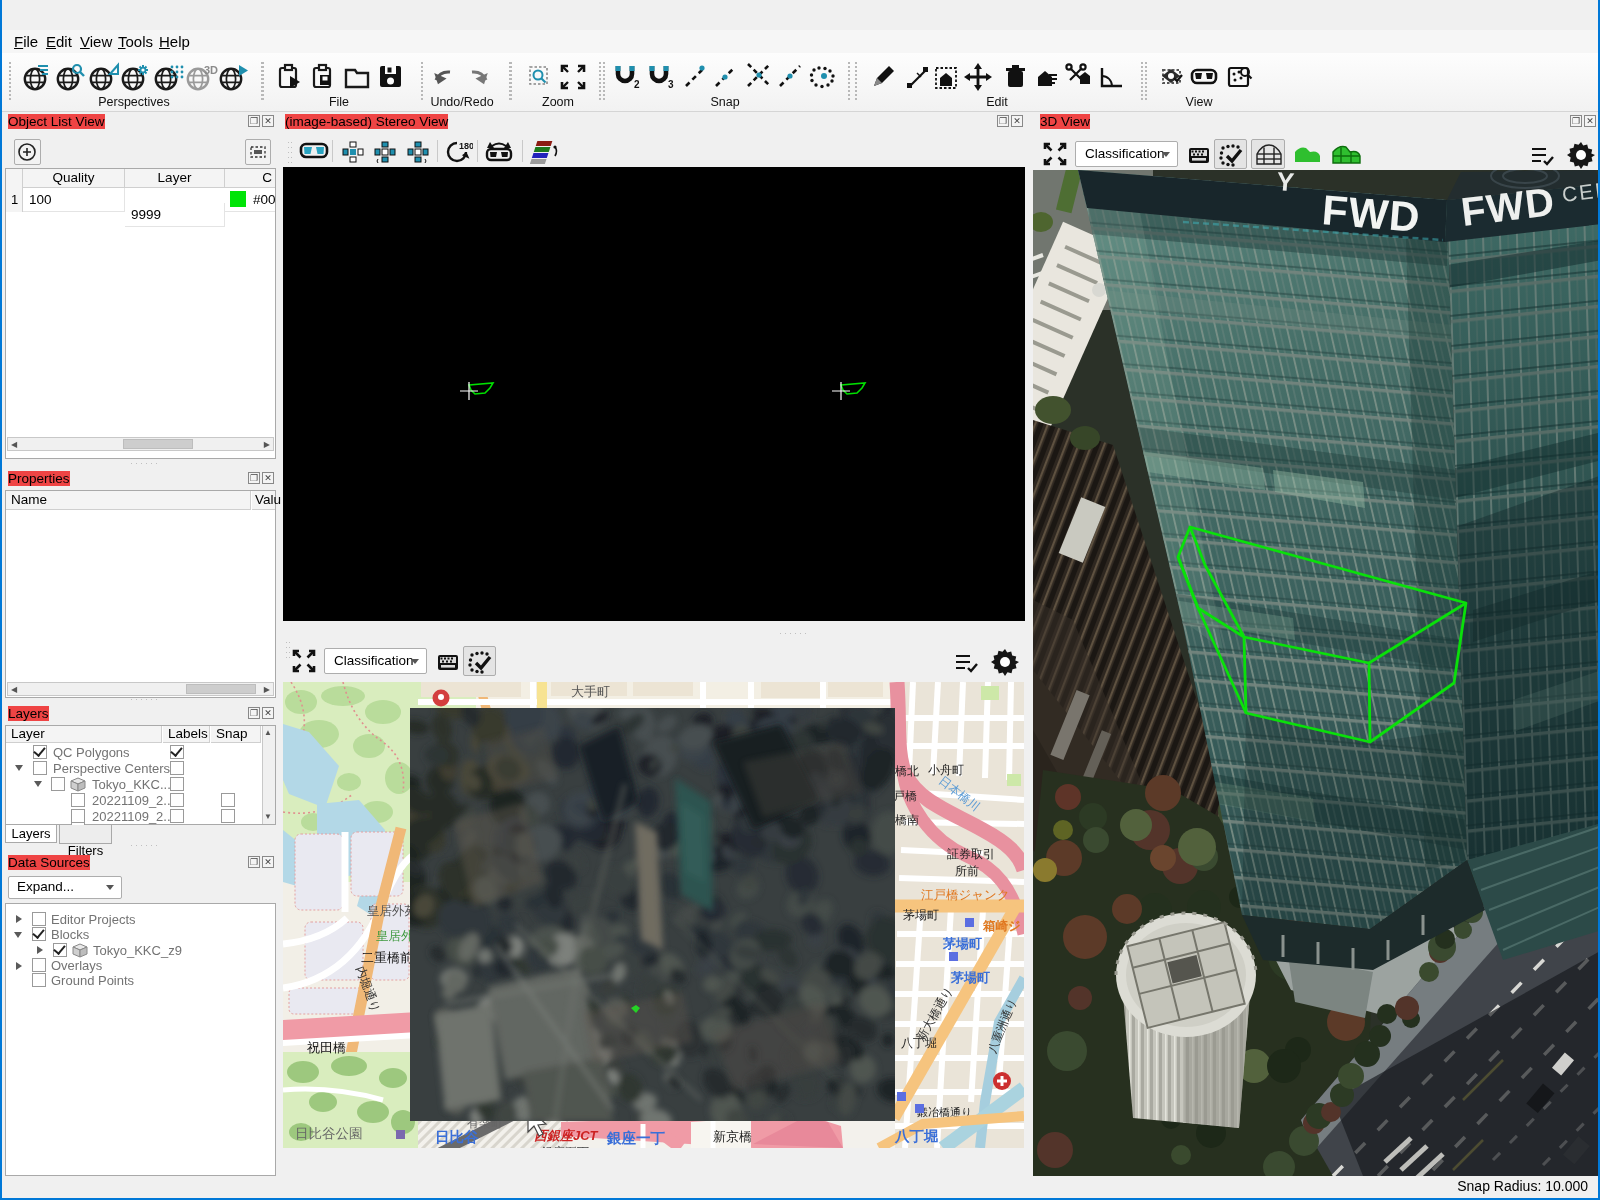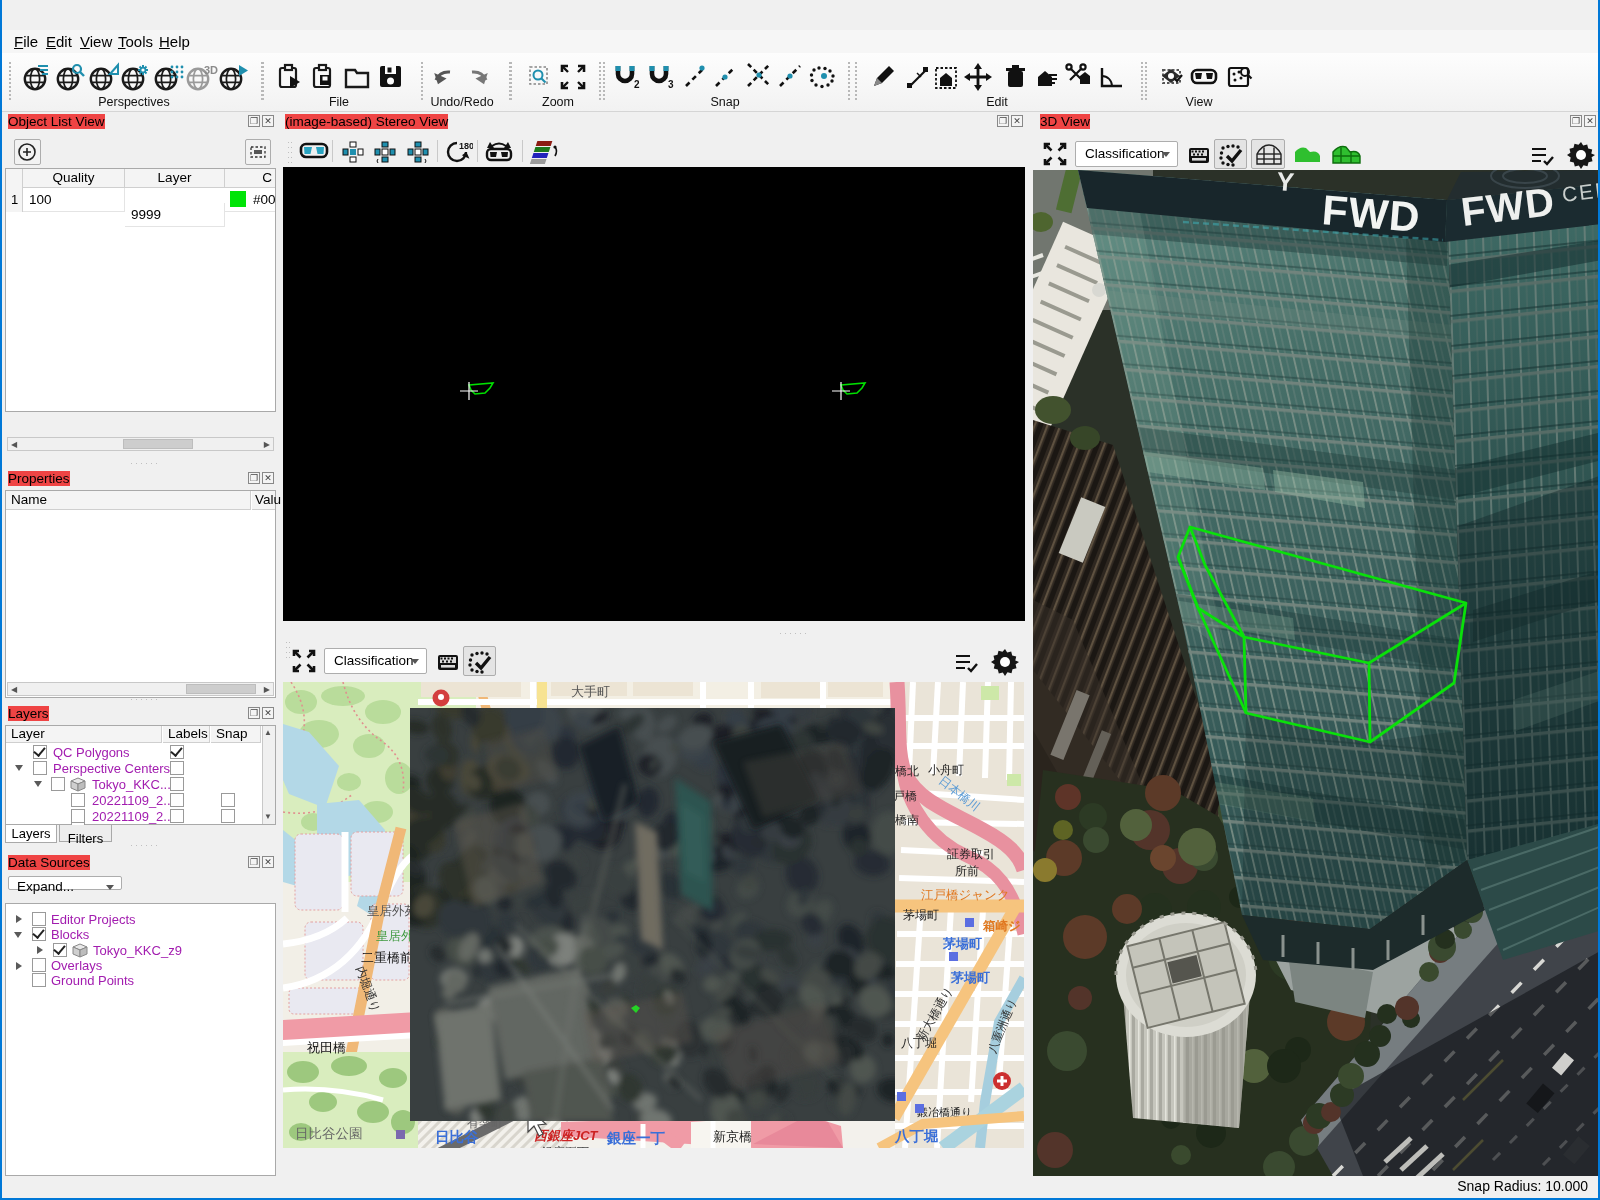--- a/index.html
+++ b/index.html
@@ -20,21 +20,21 @@
 .pbtn{position:absolute;top:0;width:12px;height:12px;border:1px solid #888;background:#f4f4f4;color:#444;font-size:9px;line-height:10px;text-align:center}
 .white{background:#fff;border:1px solid #a9a9a9}
 .hscroll{position:absolute;background:#f0f0f0;border:1px solid #c8c8c8;height:14px}
 .hthumb{position:absolute;top:1px;height:10px;background:#cdcdcd;border:1px solid #bdbdbd}
 .arrowbox{position:absolute;top:2px;font-size:8px;color:#555}
 .dots{position:absolute;color:#b9b9b9;font-size:9px;letter-spacing:2px}
 .chk{position:absolute;width:14px;height:14px;border:1px solid #9a9a9a;background:#fff}
 .chk.on:before{content:"";position:absolute;left:2px;top:-1px;width:5px;height:9px;border:solid #222;border-width:0 2.4px 2.4px 0;transform:rotate(40deg)}
 .tri-r{position:absolute;width:0;height:0;border-left:6px solid #5a5a5a;border-top:4.5px solid transparent;border-bottom:4.5px solid transparent}
 .tri-d{position:absolute;width:0;height:0;border-top:6px solid #5a5a5a;border-left:4.5px solid transparent;border-right:4.5px solid transparent}
-.lbl{position:absolute;font-size:13px;color:#a21caf;white-space:nowrap}
+.lbl{position:absolute;font-size:13px;color:#737373;white-space:nowrap}
 .combo{position:absolute;background:#fff;border:1px solid #adadad;border-radius:2px;font-size:13.5px}
 .combo .ar{position:absolute;right:7px;top:8px;width:0;height:0;border-top:5px solid #555;border-left:4px solid transparent;border-right:4px solid transparent}
 .tbtn{position:absolute;border:1px solid #adadad;border-radius:2px;background:#e9e9e9}
 </style></head><body>
 <div id="win">
 <div class="abs" id="menubar">
  <div class="menu" style="left:12px"><u>F</u>ile</div>
  <div class="menu" style="left:44px"><u>E</u>dit</div>
  <div class="menu" style="left:78px"><u>V</u>iew</div>
  <div class="menu" style="left:116px"><u>T</u>ools</div>
@@ -251,21 +251,21 @@
  <svg width="25" height="24" viewBox="0 0 25 24">
         <circle cx="12" cy="12" r="8" fill="none" stroke="#222" stroke-width="1.6"></circle>
         <path d="M12 8v8M8 12h8" stroke="#222" stroke-width="1.6"></path>
       </svg></div>
 <div class="abs tbtn" style="left:243px;top:139px;width:26px;height:26px;background:#f2f2f2">
  <svg width="24" height="24" viewBox="0 0 24 24">
         <rect x="5" y="7" width="14" height="10" fill="none" stroke="#333" stroke-width="1.3" stroke-dasharray="2.5 2"></rect>
         <rect x="8" y="10" width="8" height="4" fill="#555"></rect>
       </svg></div>
 
-<div class="abs white" style="left:3px;top:168px;width:271px;height:244px">
+<div class="abs white" style="left:3px;top:168px;width:271px;height:291px">
  <div class="abs" style="left:0;top:0;width:269px;height:19px;background:#f4f4f4;border-bottom:1px solid #cfcfcf"></div>
  <div class="abs" style="left:0;top:0;width:17px;height:43px;background:#f4f4f4;border-right:1px solid #cfcfcf"></div>
  <div class="abs" style="left:17px;top:0;width:102px;height:19px;border-right:1px solid #cfcfcf;font-size:13.5px;text-align:center;padding-top:1px">Quality</div>
  <div class="abs" style="left:119px;top:0;width:100px;height:19px;border-right:1px solid #cfcfcf;font-size:13.5px;text-align:center;padding-top:1px">Layer</div>
  <div class="abs" style="left:219px;top:0;width:50px;height:19px;font-size:13.5px;text-align:right;padding:1px 3px 0 0">C</div>
  <div class="abs" style="left:0;top:19px;width:17px;height:24px;font-size:13px;text-align:center;padding-top:4px">1</div>
  <div class="abs" style="left:17px;top:19px;width:102px;height:24px;border-right:1px solid #e4e4e4;border-bottom:1px solid #e4e4e4;font-size:13.5px;padding:4px 0 0 6px">100</div>
  <div class="abs" style="left:119px;top:34px;width:100px;height:24px;border-right:1px solid #e4e4e4;border-bottom:1px solid #e4e4e4;font-size:13.5px;padding:4px 0 0 6px">9999</div>
  <div class="abs" style="left:219px;top:19px;width:50px;height:24px;border-bottom:1px solid #e4e4e4;font-size:13.5px;padding:4px 0 0 28px">#00</div>
  <div class="abs" style="left:224px;top:22px;width:16px;height:16px;background:#00e407"></div>
@@ -324,28 +324,28 @@
       <div class="lbl" style="left:86px;top:67px">20221109_2...</div>
       <div class="chk" style="left:164px;top:67px"></div>
       <div class="chk" style="left:215px;top:67px"></div>
  <div class="chk" style="left:65px;top:83px"></div>
       <div class="lbl" style="left:86px;top:83px">20221109_2...</div>
       <div class="chk" style="left:164px;top:83px"></div>
       <div class="chk" style="left:215px;top:83px"></div>
 <div class="chk" style="left:65px;top:96px"></div>
 </div>
 <div class="abs" style="left:3px;top:825px;width:52px;height:18px;background:#fff;border:1px solid #a9a9a9;border-top:0;font-size:13px;text-align:center;padding-top:1px">Layers</div>
-<div class="abs" style="left:57px;top:825px;width:53px;height:17px;background:#ededed;border:1px solid #a9a9a9;border-top:0;font-size:13px;text-align:center;padding-top:6px">Filters</div>
+<div class="abs" style="left:57px;top:825px;width:53px;height:17px;background:#ededed;border:1px solid #a9a9a9;border-top:0;font-size:13px;text-align:center;padding-top:18px">Filters</div>
 <div class="dots" style="left:128px;top:840px">······</div>
 <div class="ptitle" style="left:6px;top:855px">Data Sources</div>
 <div class="pbtns" style="left:246px;top:856px">
       <div class="pbtn" style="left:0">❐</div>
       <div class="pbtn" style="left:14px">✕</div>
     </div>
-<div class="combo" style="left:6px;top:876px;width:114px;height:14px;padding:2px 0 0 8px">Expand...<span class="ar"></span></div>
+<div class="combo" style="left:6px;top:876px;width:114px;height:23px;padding:2px 0 0 8px">Expand...<span class="ar"></span></div>
 <div class="abs white" style="left:3px;top:903px;width:271px;height:273px">
  <div class="tri-r" style="left:10px;top:11px"></div>
       <div class="chk" style="left:26px;top:8px"></div>
       <div class="lbl" style="left:45px;top:8px">Editor Projects</div>
  <div class="tri-d" style="left:8px;top:28px"></div>
       <div class="chk on" style="left:26px;top:23px"></div>
       <div class="lbl" style="left:45px;top:23px">Blocks</div>
  <div class="tri-r" style="left:31px;top:42px"></div>
       <div class="chk on" style="left:47px;top:39px"></div>
  <svg class="abs" style="left:66px;top:39px" width="16" height="15" viewBox="0 0 16 15">

